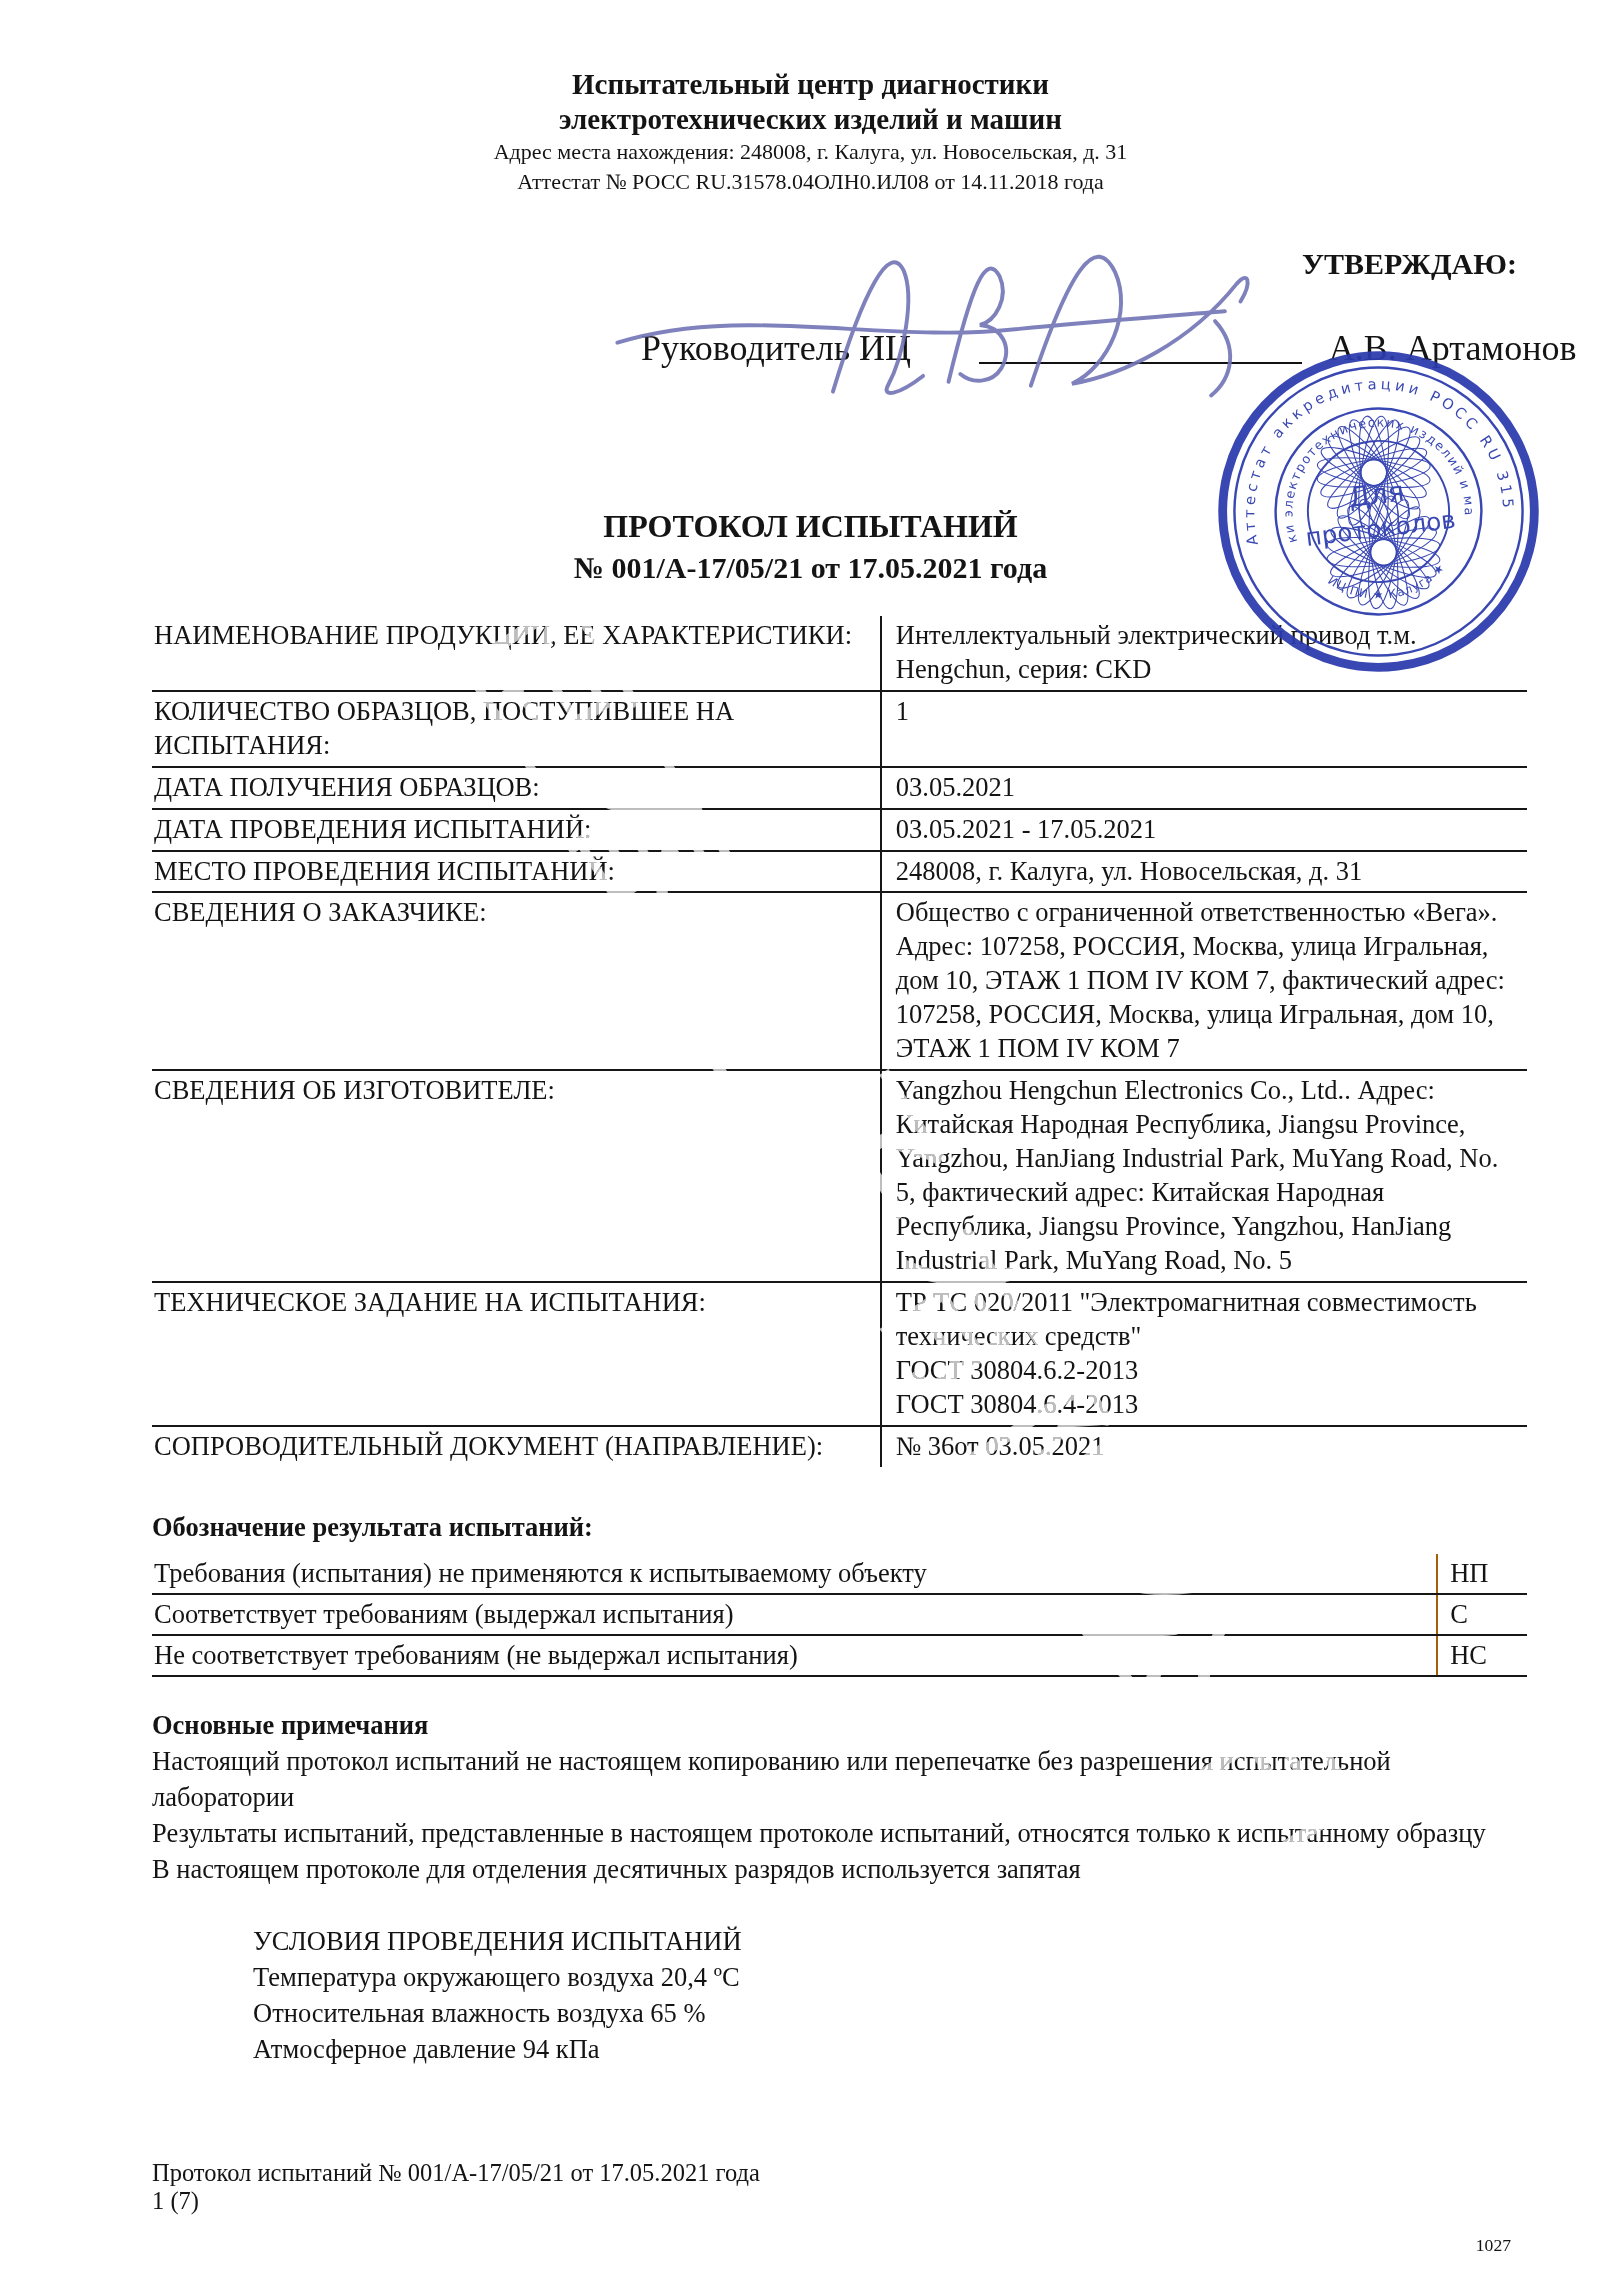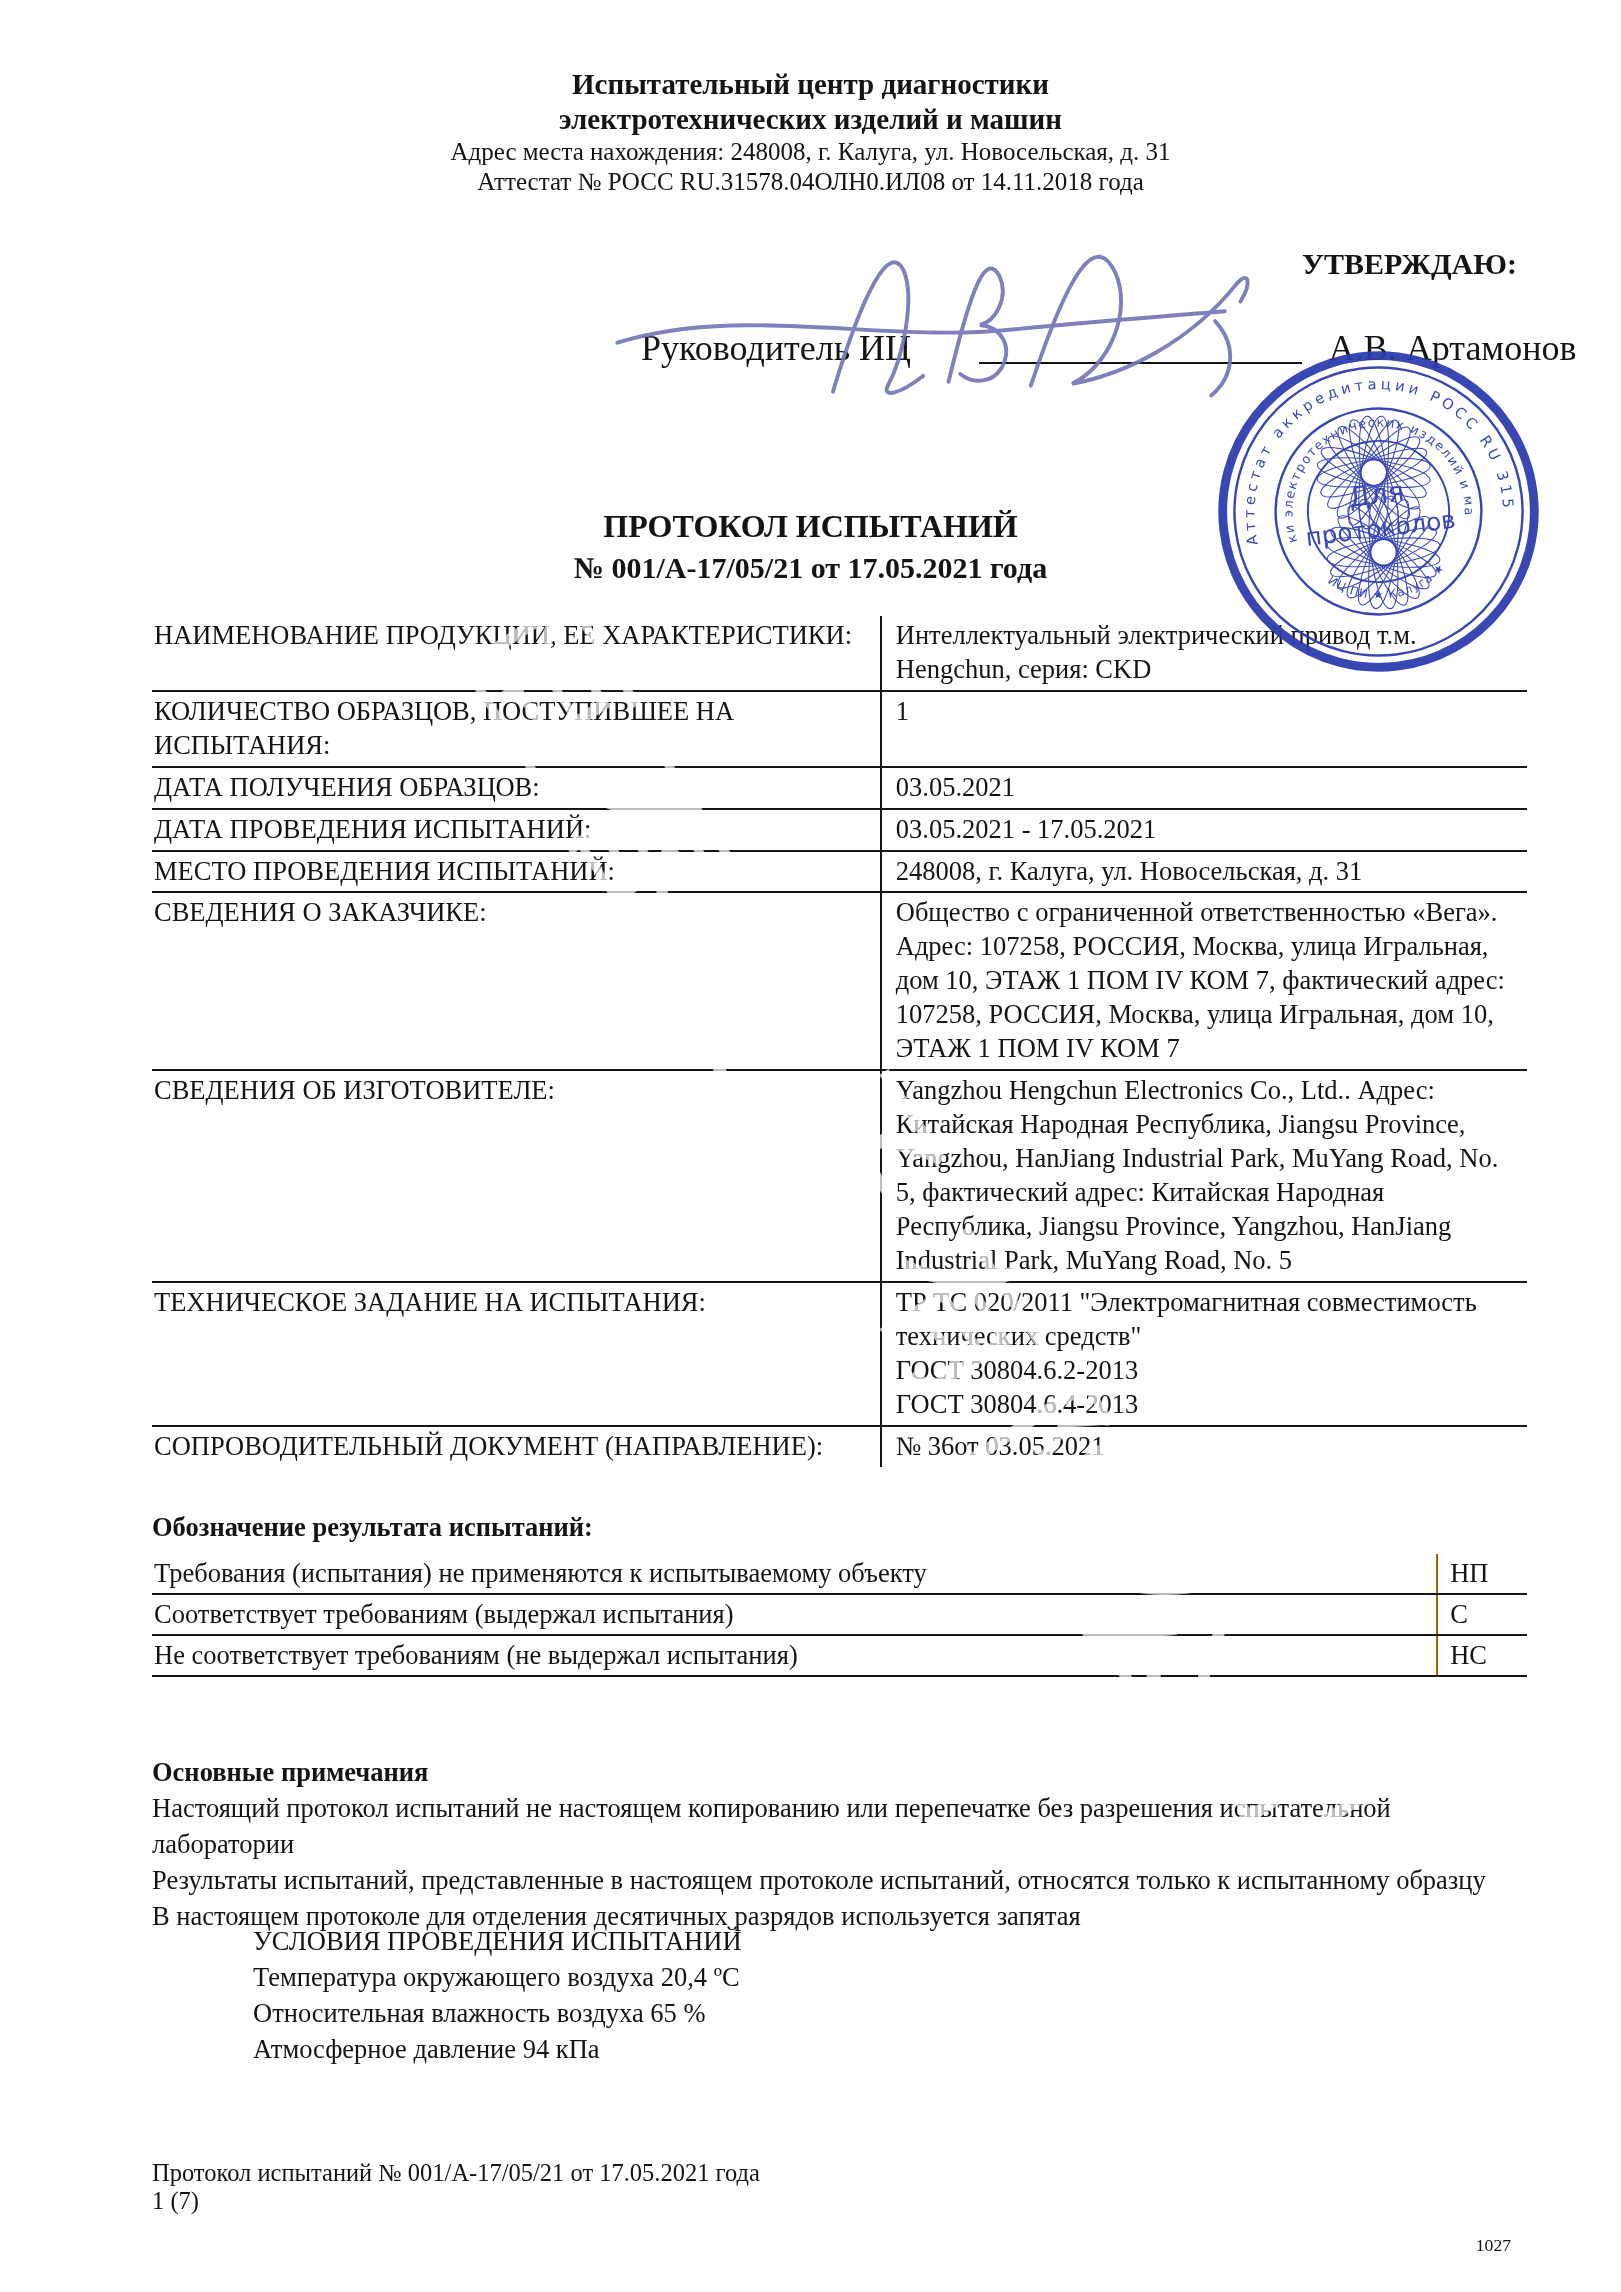--- a/index.html
+++ b/index.html
@@ -5,21 +5,21 @@
   html,body{margin:0;padding:0;background:#888;}
   .page{position:relative;width:1621px;height:2293px;background:#ffffff;overflow:hidden;
         font-family:"Liberation Serif","DejaVu Serif",serif;color:#141414;}
   
   .watermark{position:absolute;left:387px;top:230px;transform:rotate(57deg);transform-origin:0 0;
        font-family:"DejaVu Sans",sans-serif;font-size:165px;letter-spacing:25.5px;color:#bdbdbd;
        white-space:nowrap;mix-blend-mode:lighten;z-index:4;pointer-events:none;}
   
   .header{position:absolute;top:67px;left:0;width:100%;text-align:center;line-height:35px;}
   .header .h-bold{font-weight:bold;font-size:29px;}
-  .header .h-small{font-size:25px;line-height:30px;}
+  .header .h-small{font-size:22px;line-height:30px;}
   
   .approve{position:absolute;top:247px;right:104px;font-weight:bold;font-size:30px;}
   .sig-row{position:absolute;top:327px;left:641px;font-size:36px;white-space:nowrap;}
   .sig-rule{display:inline-block;width:323px;border-bottom:2.5px solid #111;vertical-align:-3.9px;margin:0 17.6px 0 59px;}
   .sig-svg{position:absolute;left:588px;top:227px;z-index:5;}
   .stamp{position:absolute;left:1208px;top:341px;z-index:6;transform:rotate(-7deg);opacity:.93;}
   .stamp text{font-family:"DejaVu Sans",sans-serif;fill:#2b3aad;}
   
   .title{position:absolute;top:508px;left:0;width:100%;text-align:center;font-weight:bold;}
   .title .t1{font-size:32px;}
@@ -30,21 +30,21 @@
   .main-table td.val{border-left:2px solid #161616;padding-left:14px;width:47%;}
   .main-table tr:last-child td{border-bottom:none;}
   .pre{white-space:pre-line;}
   
   .legend-head{position:absolute;top:1512px;left:152px;font-weight:bold;font-size:26.5px;}
   .legend-table{position:absolute;top:1554px;left:152px;width:1375px;border-collapse:collapse;font-size:26.5px;}
   .legend-table td{padding:1px 7.8px 2px 2px;line-height:36px;border-bottom:2px solid #161616;margin-left:17px;}
   .legend-table td.code{border-left:2px solid #a16207;width:69px;padding-left:11.8px;}
   
   .notes{position:absolute;top:1707px;left:152px;width:1376px;font-size:26.5px;line-height:36px;}
-  .notes .nh{font-weight:bold;margin-top:47px;}
+  .notes .nh{font-weight:bold;}
   .notes p{margin:0;}
   .notes p.just{text-align:justify;}
   
   .conditions{position:absolute;top:1923px;left:253px;font-size:26.5px;line-height:36px;}
   
   .footer{position:absolute;top:2159px;left:152px;width:1375px;font-size:24.5px;display:flex;justify-content:space-between;flex-direction:column;}
   .pagecode{position:absolute;top:2235px;right:110px;font-size:17.6px;}
 </style>
 </head>
 <body>

